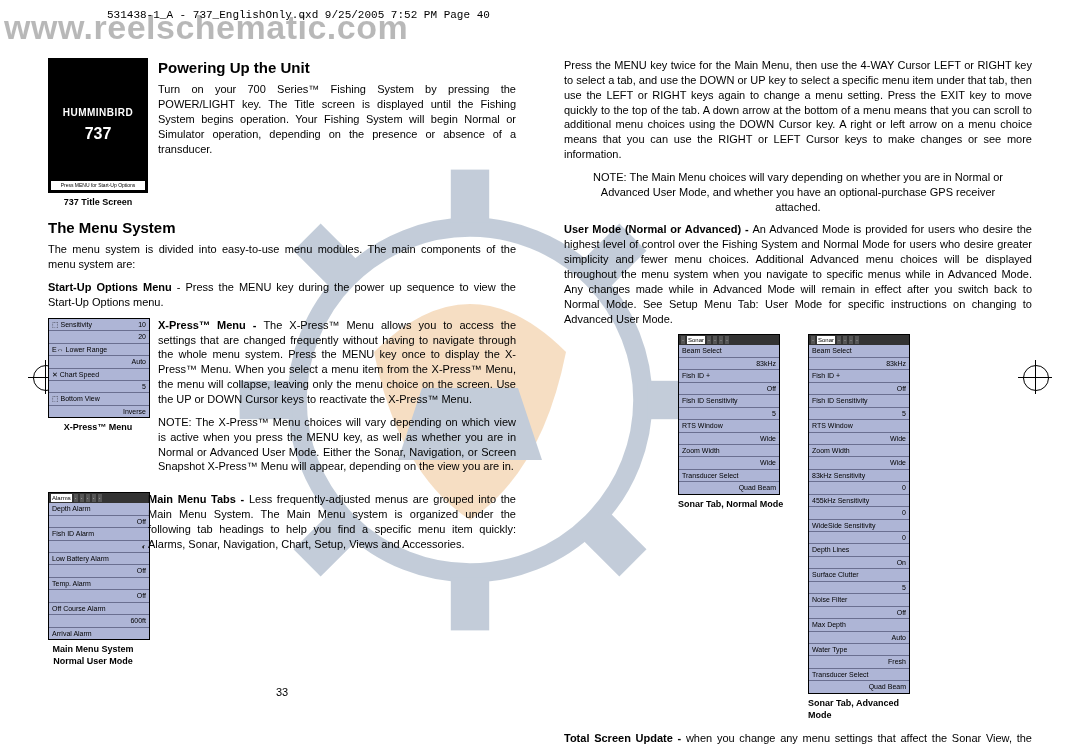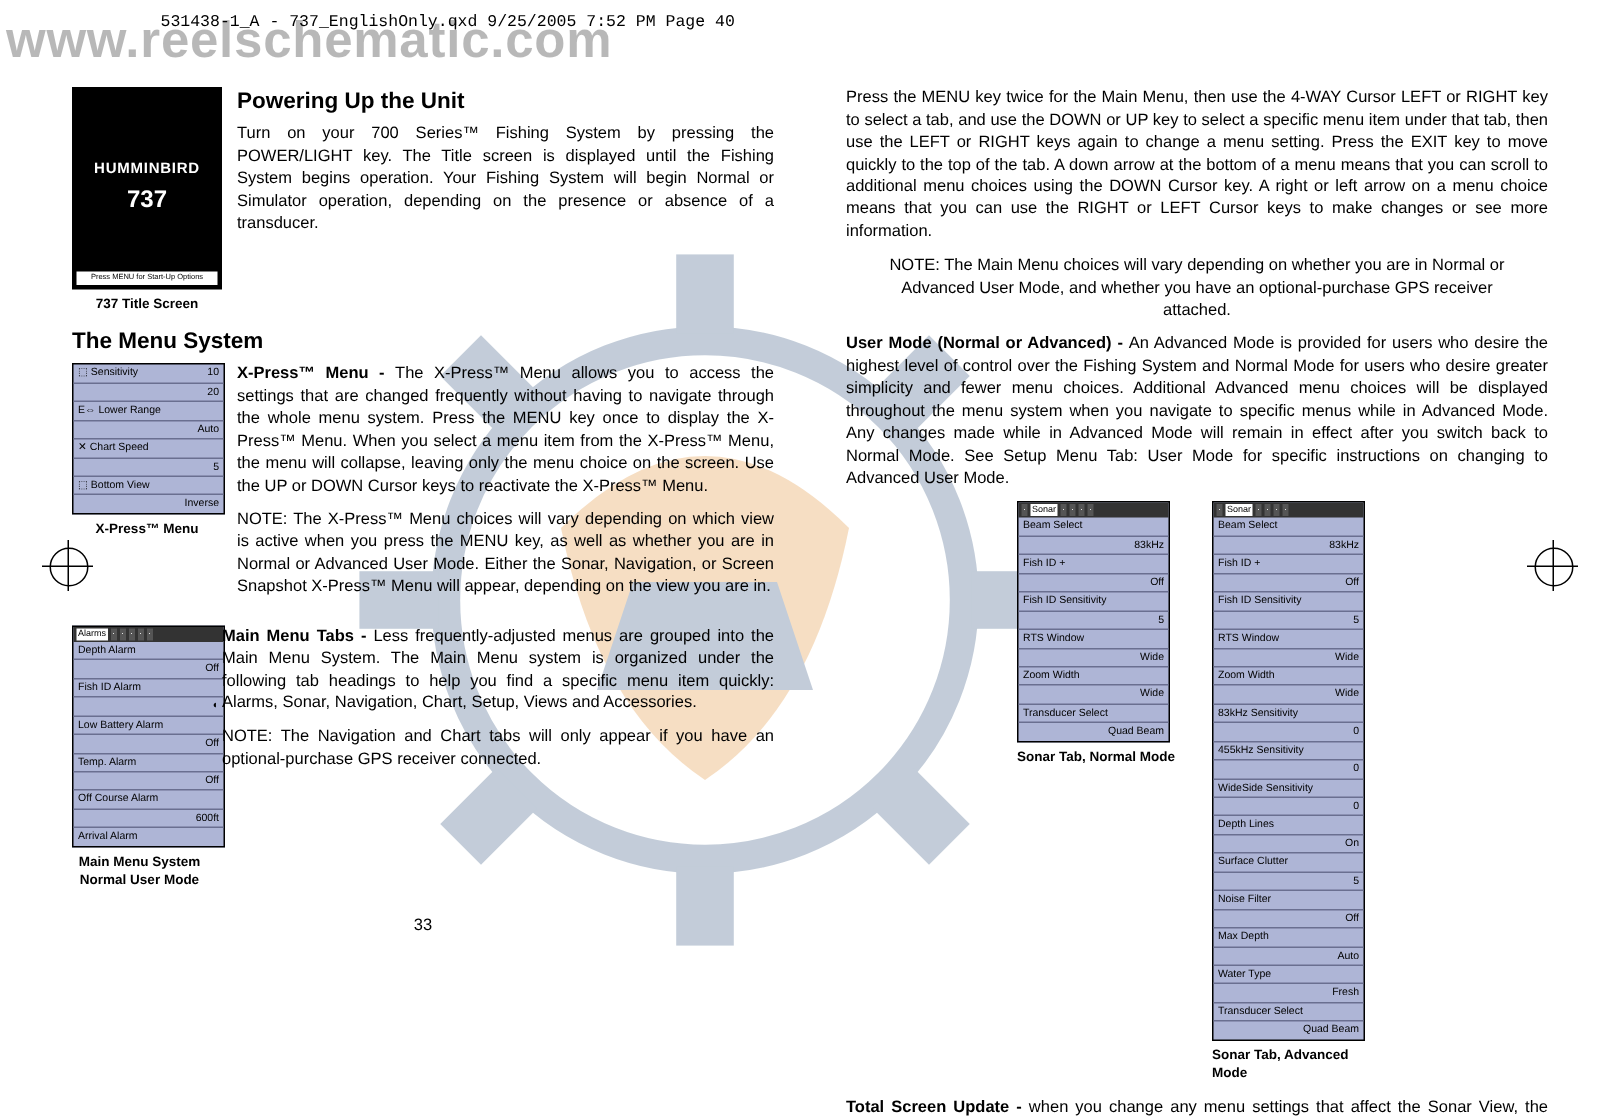--- a/index.html
+++ b/index.html
@@ -189,20 +189,22 @@
         </div>
         <div class="cap">737 Title Screen</div>
       </div>
       <div style="flex:1">
         <h2>Powering Up the Unit</h2>
         <p>Turn on your 700 Series™ Fishing System by pressing the POWER/LIGHT key. The Title screen is displayed until the Fishing System begins operation. Your Fishing System will begin Normal or Simulator operation, depending on the presence or absence of a transducer.</p>
       </div>
     </div>
 
     <h2>The Menu System</h2>
+    <p>The menu system is divided into easy-to-use menu modules. The main components of the menu system are:</p>
+    <p><span class="bold">Start-Up Options Menu</span> - Press the MENU key during the power up sequence to view the Start-Up Options menu.</p>
 
     <div class="blk">
       <div style="width:100px">
         <div class="menu-mock" id="xpress-rows">
             <div class="row">
               <span>⬚ Sensitivity</span>
               <span style="text-align:right">10</span>
             </div>
             <div class="row">
               <span></span>
@@ -297,21 +299,20 @@
                 <span>Arrival Alarm</span>
                 <span style="text-align:right"></span>
               </div>
             </div>
         </div>
         <div class="cap" style="white-space:pre-line">Main Menu System
 Normal User Mode</div>
       </div>
       <div style="flex:1">
         <p><span class="bold">Main Menu Tabs - </span><span>Less frequently-adjusted menus are grouped into the Main Menu System. The Main Menu system is organized under the following tab headings to help you find a specific menu item quickly: Alarms, Sonar, Navigation, Chart, Setup, Views and Accessories.</span></p>
-        <p class="note">NOTE: The Navigation and Chart tabs will only appear if you have an optional-purchase GPS receiver connected.</p>
       </div>
     </div>
 
     <div class="pnum">33</div>
   </div>
 
   <div class="col">
     <p>Press the MENU key twice for the Main Menu, then use the 4-WAY Cursor LEFT or RIGHT key to select a tab, and use the DOWN or UP key to select a specific menu item under that tab, then use the LEFT or RIGHT keys again to change a menu setting. Press the EXIT key to move quickly to the top of the tab. A down arrow at the bottom of a menu means that you can scroll to additional menu choices using the DOWN Cursor key. A right or left arrow on a menu choice means that you can use the RIGHT or LEFT Cursor keys to make changes or see more information.</p>
     <p class="note" style="text-align:center; padding:0 14px">NOTE: The Main Menu choices will vary depending on whether you are in Normal or Advanced User Mode, and whether you have an optional-purchase GPS receiver attached.</p>
     <p><span class="bold">User Mode (Normal or Advanced) - </span><span>An Advanced Mode is provided for users who desire the highest level of control over the Fishing System and Normal Mode for users who desire greater simplicity and fewer menu choices. Additional Advanced menu choices will be displayed throughout the menu system when you navigate to specific menus while in Advanced Mode. Any changes made while in Advanced Mode will remain in effect after you switch back to Normal Mode. See Setup Menu Tab: User Mode for specific instructions on changing to Advanced User Mode.</span></p>

